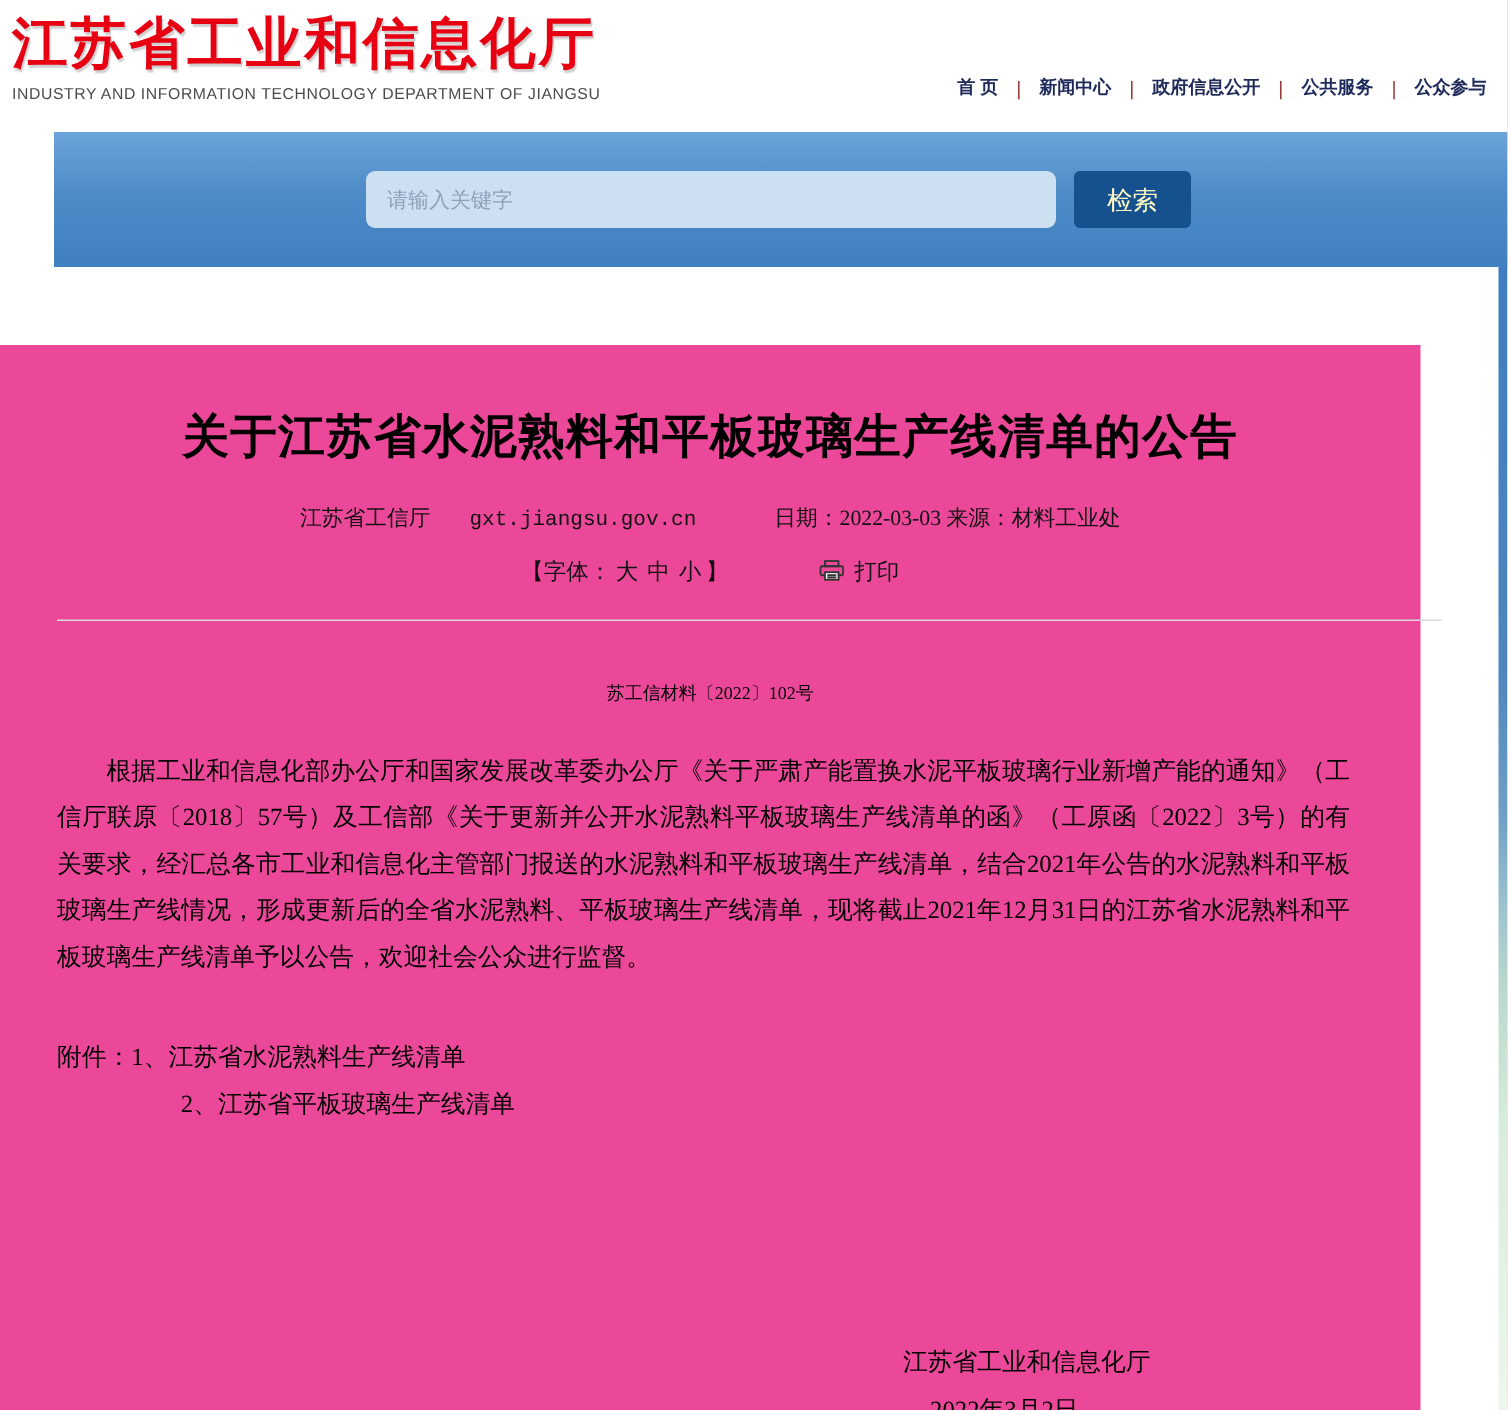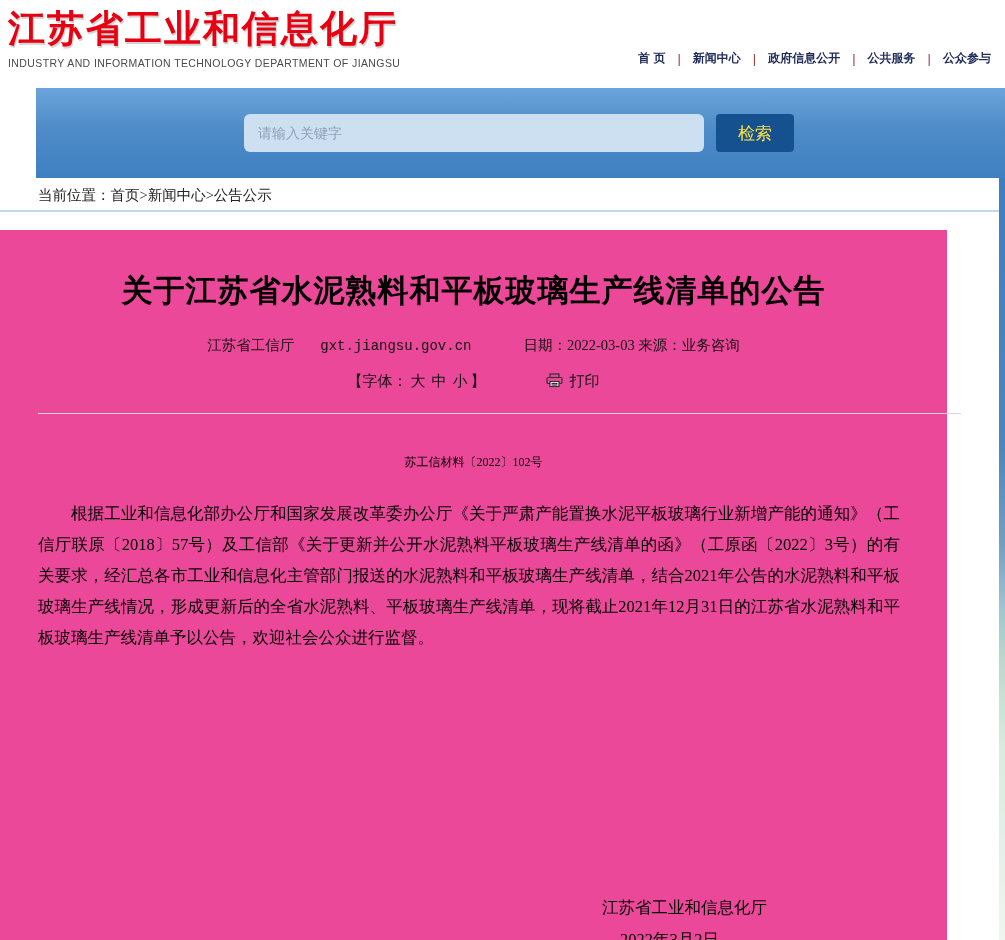--- a/index.html
+++ b/index.html
@@ -36,21 +36,21 @@
   }
   .search-input {
     position:absolute; left:208px; top:26px; width:460px; height:38px;
     background:#cde0f2; border:none; border-radius:6px; padding:0 14px;
     font-size:14px; color:#333; outline:none;
     font-family:"Liberation Sans", sans-serif;
   }
   .search-input::placeholder { color:#8fa0b8; }
   .search-btn {
     position:absolute; left:680px; top:26px; width:78px; height:38px;
-    background:#15508f; border:none; border-radius:4px; color:#fde047;
+    background:#15508f; border:none; border-radius:4px; color:#fef9c3;
     font-size:17px; cursor:pointer; font-family:Liberation Serif, serif;
   }
 
   
   .crumb-bar {
     position:absolute; left:0; top:178px; width:999px; height:34px;
     background:#fff; border-bottom:2px solid #c3d8ec;
     font-family:"Liberation Serif", serif;
   }
   .crumb-inner { position:absolute; left:38px; top:8px; font-size:14.5px; color:#222; }
@@ -122,35 +122,30 @@
       <span class="nav-sep">|</span>
       <span class="nav-item">公众参与</span>
     </div>
   </div>
 
   <div class="banner">
     <input class="search-input" type="text" placeholder="请输入关键字" style="">
     <button class="search-btn">检索</button>
   </div>
 
-  <div class="crumb-bar">
-    <div class="crumb-inner">
-      <span>当前位置：</span><span class="crumb-path">首页&gt;新闻中心&gt;公告公示</span>
-    </div>
-  </div>
 
   <div class="edge-strip"></div>
 
   <div class="content">
 
     <div class="art-title">关于江苏省水泥熟料和平板玻璃生产线清单的公告</div>
 
     <div class="art-meta">
       <span>江苏省工信厅</span><span class="m-site">gxt.jiangsu.gov.cn</span><span class="m-date-block">日期：</span><span>2022-03-03</span>
-      <span>来源：</span><span>业务咨询</span>
+      <span>来源：</span><span>材料工业处</span>
     </div>
 
     <div class="controls">
       <span>【字体：</span><span class="fs-opt">大</span><span class="fs-opt">中</span><span class="fs-opt">小</span><span>】</span><span class="print-wrap"><svg class="print-icon" width="17" height="15" viewBox="0 0 17 15">
             <g fill="none" stroke="#333" stroke-width="1.2">
               <rect x="4" y="1" width="9" height="3.5"></rect>
               <rect x="1" y="4.5" width="15" height="6" rx="1"></rect>
               <rect x="4" y="8.5" width="9" height="5" fill="#fff"></rect>
               <line x1="5.5" y1="10.5" x2="11.5" y2="10.5"></line>
               <line x1="5.5" y1="12" x2="11.5" y2="12"></line>
@@ -159,20 +154,24 @@
     </div>
 
     <div class="divider"></div>
 
     <div class="doc-num">苏工信材料〔2022〕102号</div>
 
     <div class="body-text">
       <p class="indent">根据工业和信息化部办公厅和国家发展改革委办公厅《关于严肃产能置换水泥平板玻璃行业新增产能的通知》（工信厅联原〔2018〕57号）及工信部《关于更新并公开水泥熟料平板玻璃生产线清单的函》（工原函〔2022〕3号）的有关要求，经汇总各市工业和信息化主管部门报送的水泥熟料和平板玻璃生产线清单，结合2021年公告的水泥熟料和平板玻璃生产线情况，形成更新后的全省水泥熟料、平板玻璃生产线清单，现将截止2021年12月31日的江苏省水泥熟料和平板玻璃生产线清单予以公告，欢迎社会公众进行监督。</p>
     </div>
 
+    <div class="attachments">
+      <p class="indent"><span>附件：</span><span class="att-link">1、江苏省水泥熟料生产线清单</span></p>
+      <p class="att-line2"><span class="att-link">2、江苏省平板玻璃生产线清单</span></p>
+    </div>
 
     <div class="signature">
       <div>江苏省工业和信息化厅</div>
       <div class="sig-date">2022年3月2日</div>
     </div>
 
   </div>
 </div>
 
 </body></html>

